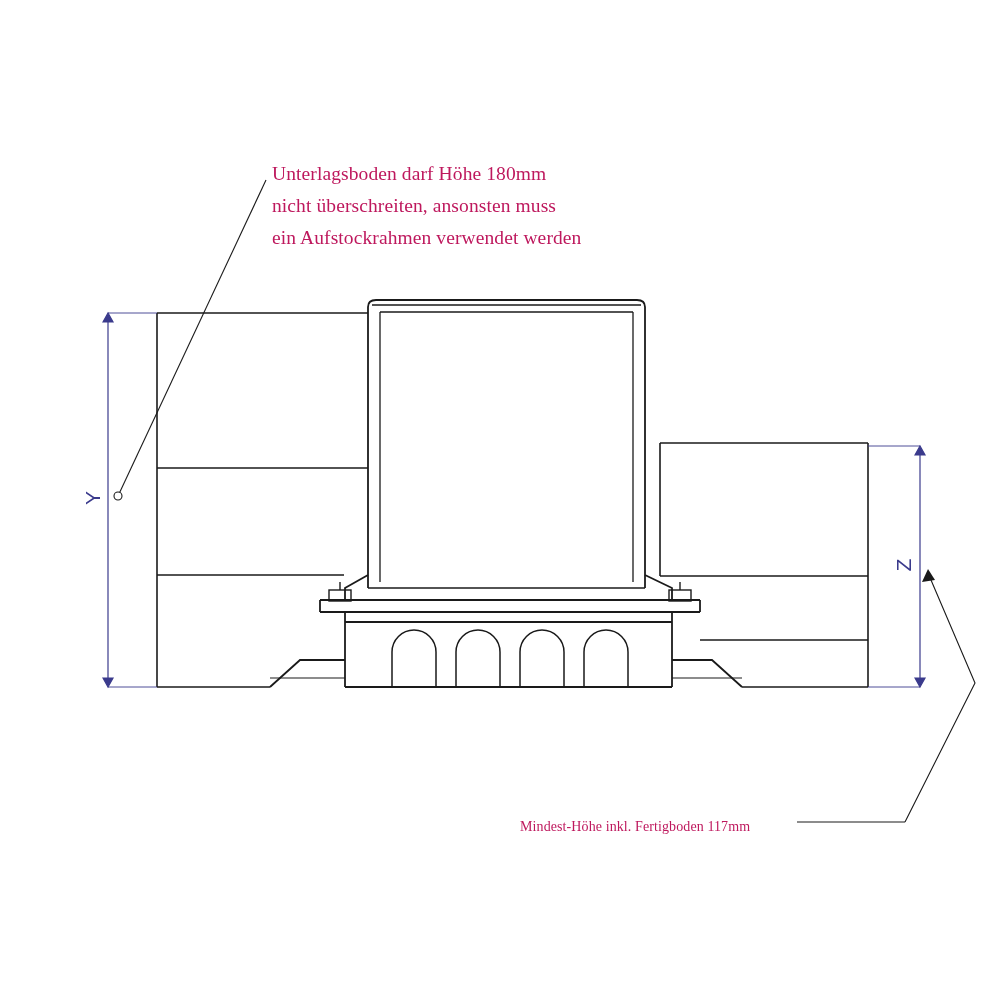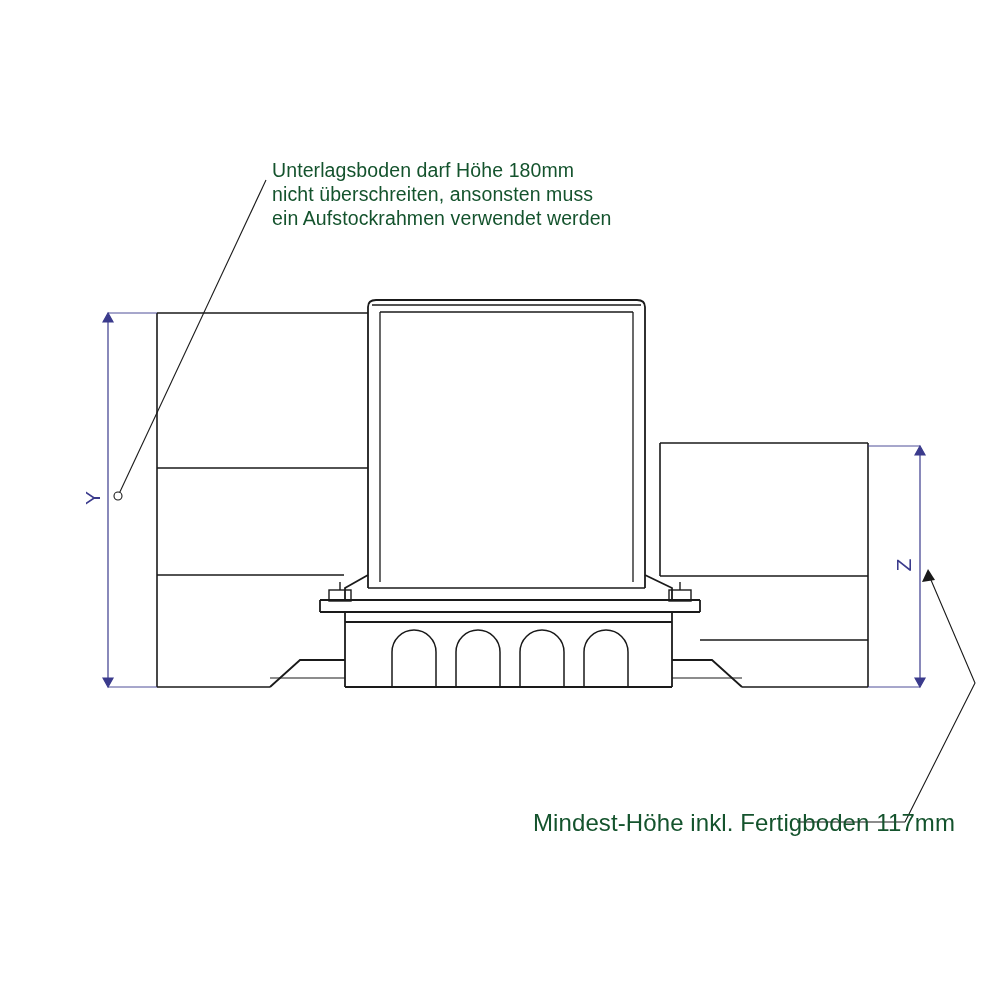--- a/index.html
+++ b/index.html
@@ -17,35 +17,35 @@
   }
   #canvas {
     position: absolute;
     left: 0;
     top: 0;
     width: 1000px;
     height: 1000px;
   }
   .annot {
     position: absolute;
-    font-family: Liberation Sans, sans-serif;
+    font-family: Liberation Serif, serif;
     font-size: 19.5px;
-    line-height: 24px;
-    color: #14532d;
+    line-height: 32px;
+    color: #be185d;
     white-space: pre;
     letter-spacing: 0.1px;
   }
   #annot-top {
     left: 272px;
     top: 158px;
   }
   #annot-bottom {
-    left: 533px;
+    left: 520px;
     top: 811px;
-    font-size: 24px;
+    font-size: 14px;
   }
   .dimlabel {
     position: absolute;
     font-family: "Liberation Sans", sans-serif;
     font-size: 21px;
     color: #3a3a8c;
   }
   #dim-y-label {
     left: 86px;
     top: 486px;

